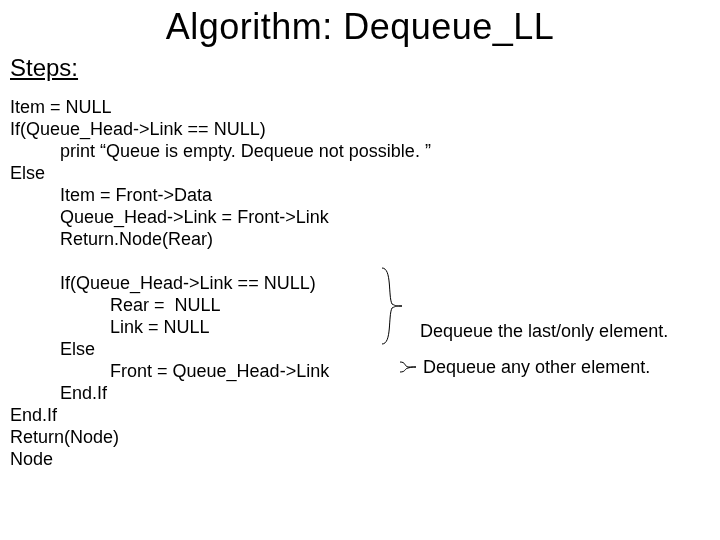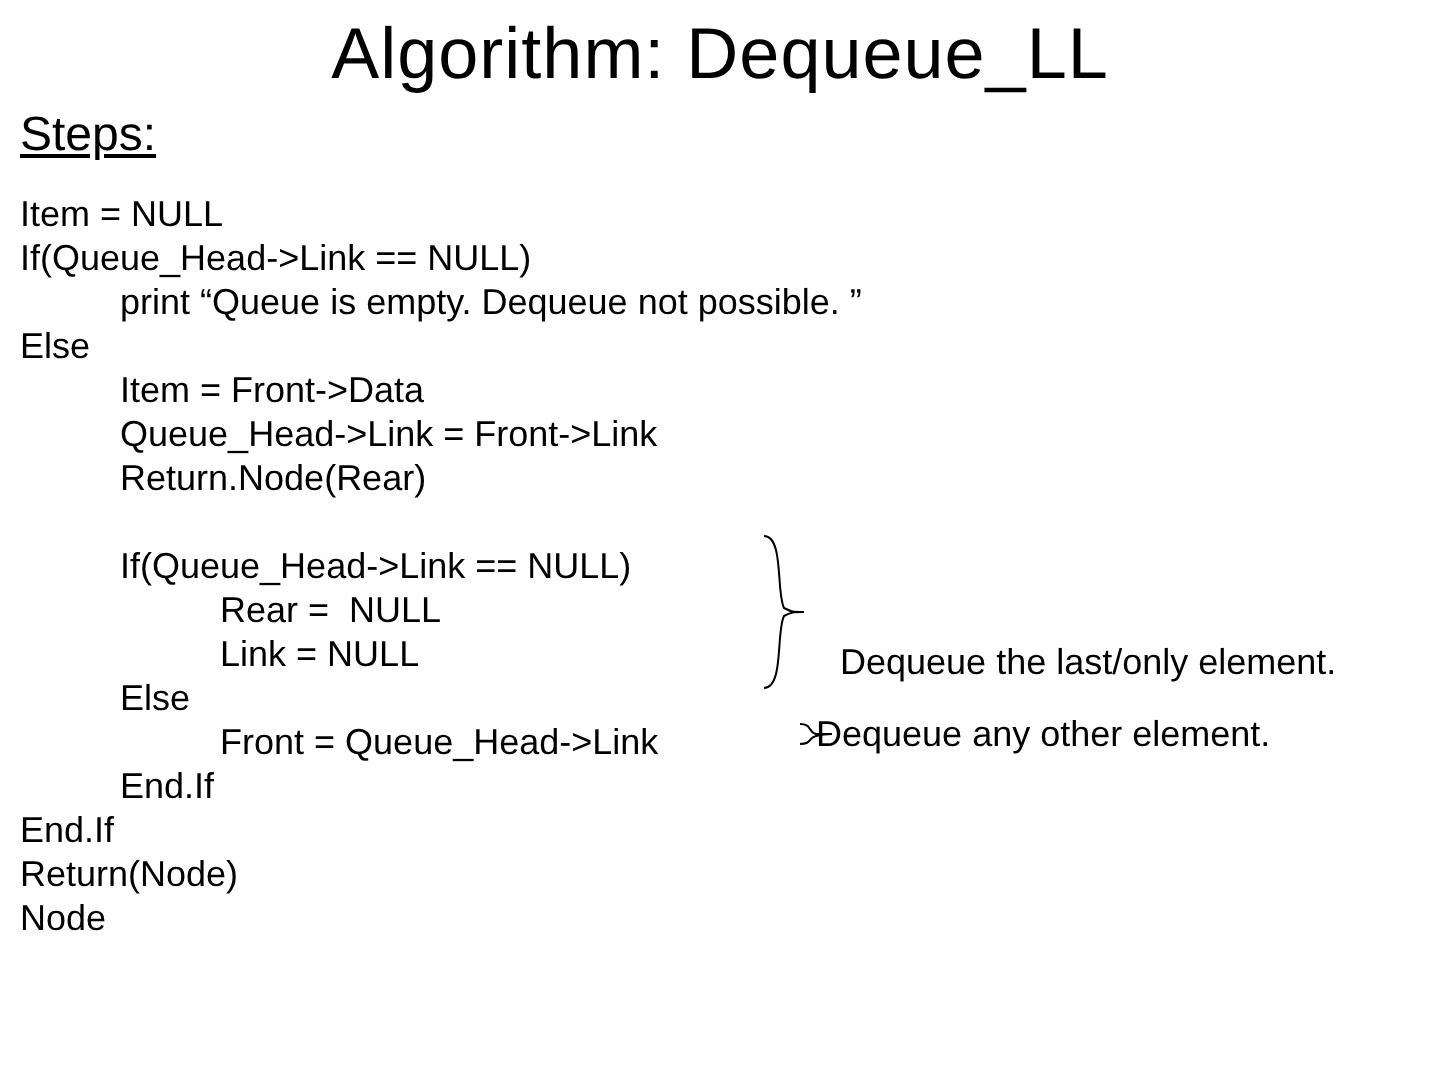--- a/index.html
+++ b/index.html
@@ -83,15 +83,15 @@
 <span>Node</span></div>
 
   <svg class="brace-svg" style="left:378px; top:266px;" width="30" height="80" viewBox="0 0 30 80">
     <path d="M4 2 C14 2 10 30 14 38 C18 40 18 40 24 40 C18 40 18 40 14 42 C10 50 14 78 4 78" fill="none" stroke="#000" stroke-width="1"></path>
   </svg>
   <div class="annot" style="left:420px; top:292px;margin-top:28px;">Dequeue the last/only element.</div>
 
   <svg class="brace-svg" style="left:398px; top:358px;" width="20" height="18" viewBox="0 0 20 18">
     <path d="M2 4 C8 4 6 8 10 9 C14 9 14 9 18 9 C14 9 14 9 10 10 C6 11 8 14 2 14" fill="none" stroke="#000" stroke-width="1"></path>
   </svg>
-  <div class="annot" style="left:408px; top:356px;">Dequeue any other element.</div>
+  <div class="annot" style="left:423px; top:356px;">Dequeue any other element.</div>
 
 </div>
 
 </body></html>

